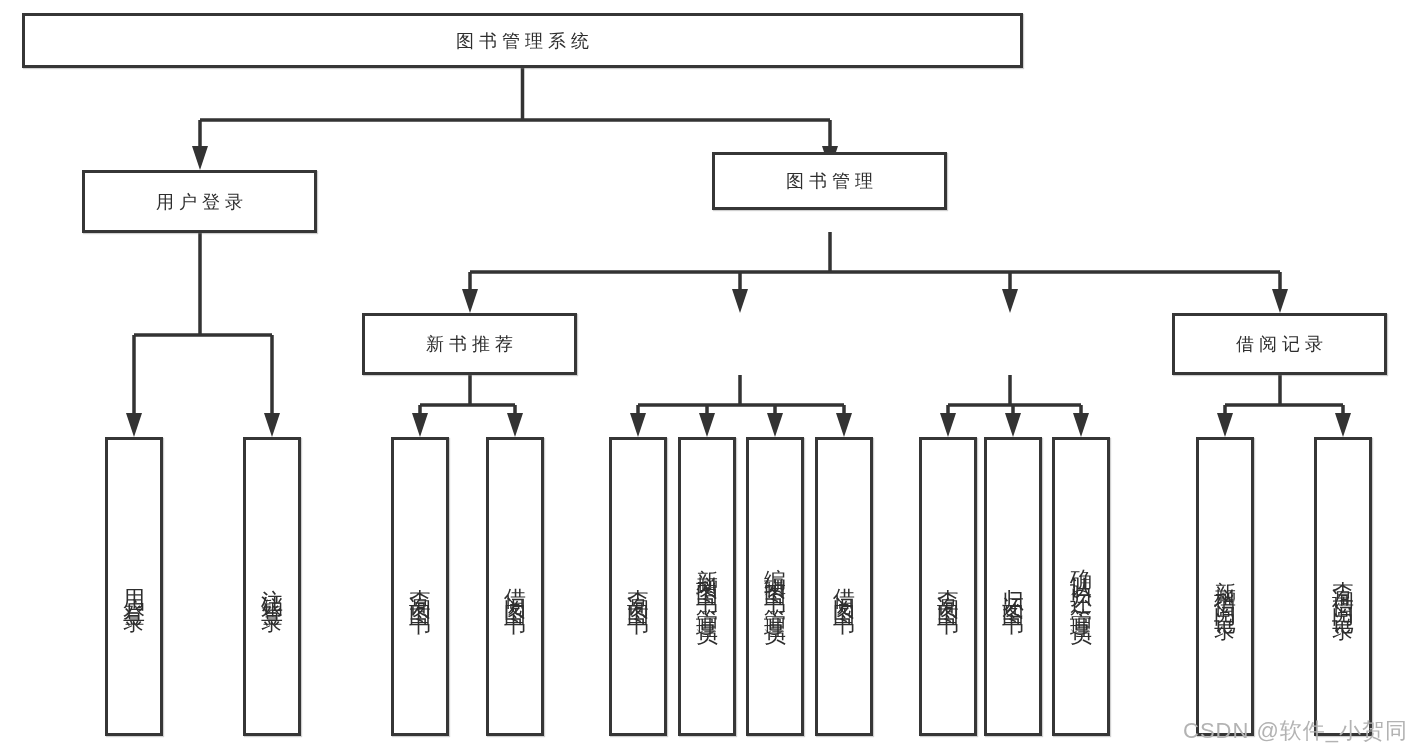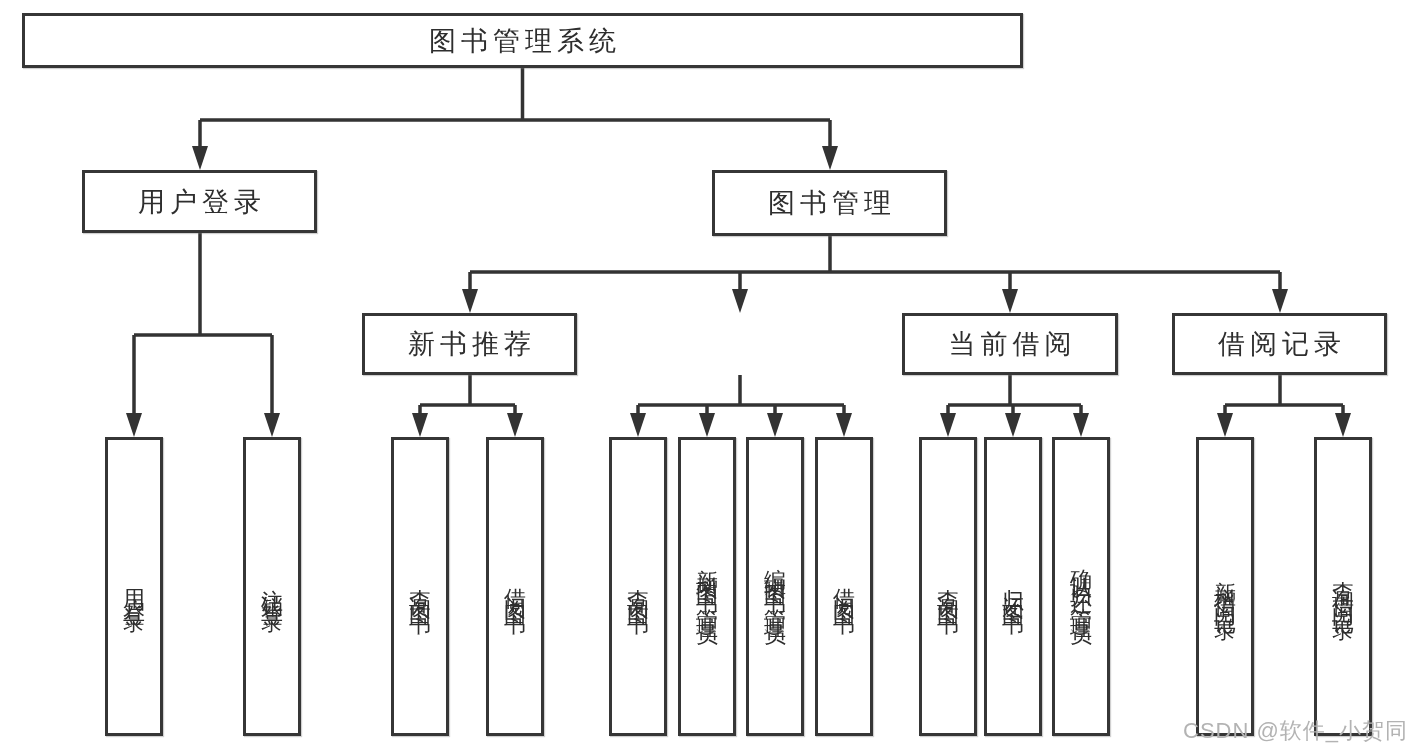--- a/index.html
+++ b/index.html
@@ -23,21 +23,21 @@
     border: 3px solid #363636;
     background: #ffffff;
     display: flex;
     align-items: center;
     justify-content: center;
     color: #2e2e2e;
     z-index: 2;
     box-shadow: 1px 1px 1px rgba(120,120,120,0.35);
   }
   .hbox span {
-    font-size: 27px;
+    font-size: 18px;
     letter-spacing: 5px;
     white-space: nowrap;
     text-indent: 5px;
   }
   .leaf span {
     writing-mode: vertical-rl;
     text-orientation: mixed;
     font-size: 22px;
     letter-spacing: 8px;
     line-height: 1;
@@ -87,29 +87,26 @@
              M1335 413 L1351 413 L1343 437 Z" fill="#333333" stroke="none"></path>
   </svg>
 
   <div class="node hbox" style="left:22px; top:13px; width:1001px; height:55px;">
     <span>图书管理系统</span>
   </div>
 
   <div class="node hbox" style="left:82px; top:170px; width:235px; height:63px;">
     <span>用户登录</span>
   </div>
-  <div class="node hbox" style="left:712px; top:170px; width:235px; height:66px;">
+  <div class="node hbox" style="left:712px; top:152px; width:235px; height:58px;">
     <span>图书管理</span>
   </div>
 
   <div class="node hbox" style="left:362px; top:313px; width:215px; height:62px;">
     <span>新书推荐</span>
-  </div>
-  <div class="node hbox" style="left:902px; top:313px; width:216px; height:62px;">
-    <span>当前借阅</span>
   </div>
   <div class="node hbox" style="left:1172px; top:313px; width:215px; height:62px;">
     <span>借阅记录</span>
   </div>
 
   <div class="node leaf" style="left:105px; top:437px; width:58px; height:299px;">
     <span>用户登录</span>
   </div>
   <div class="node leaf" style="left:243px; top:437px; width:58px; height:299px;">
     <span>注销登录</span>

